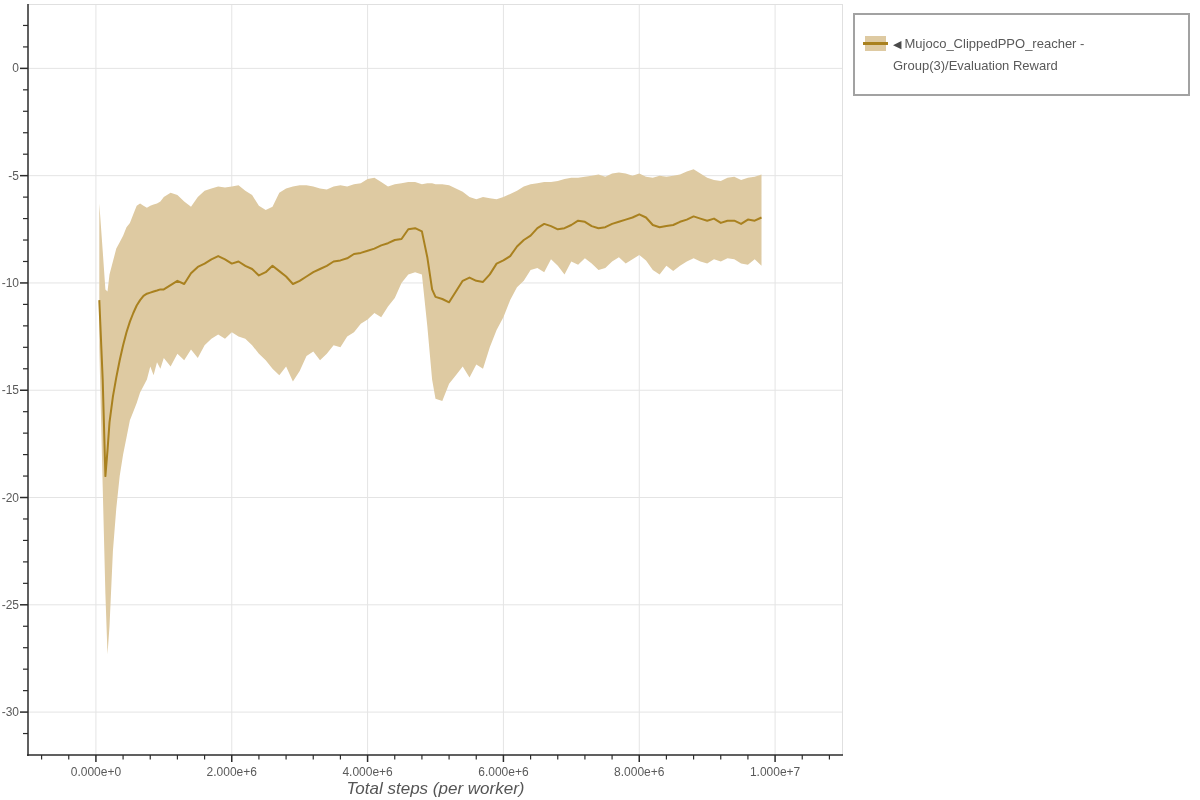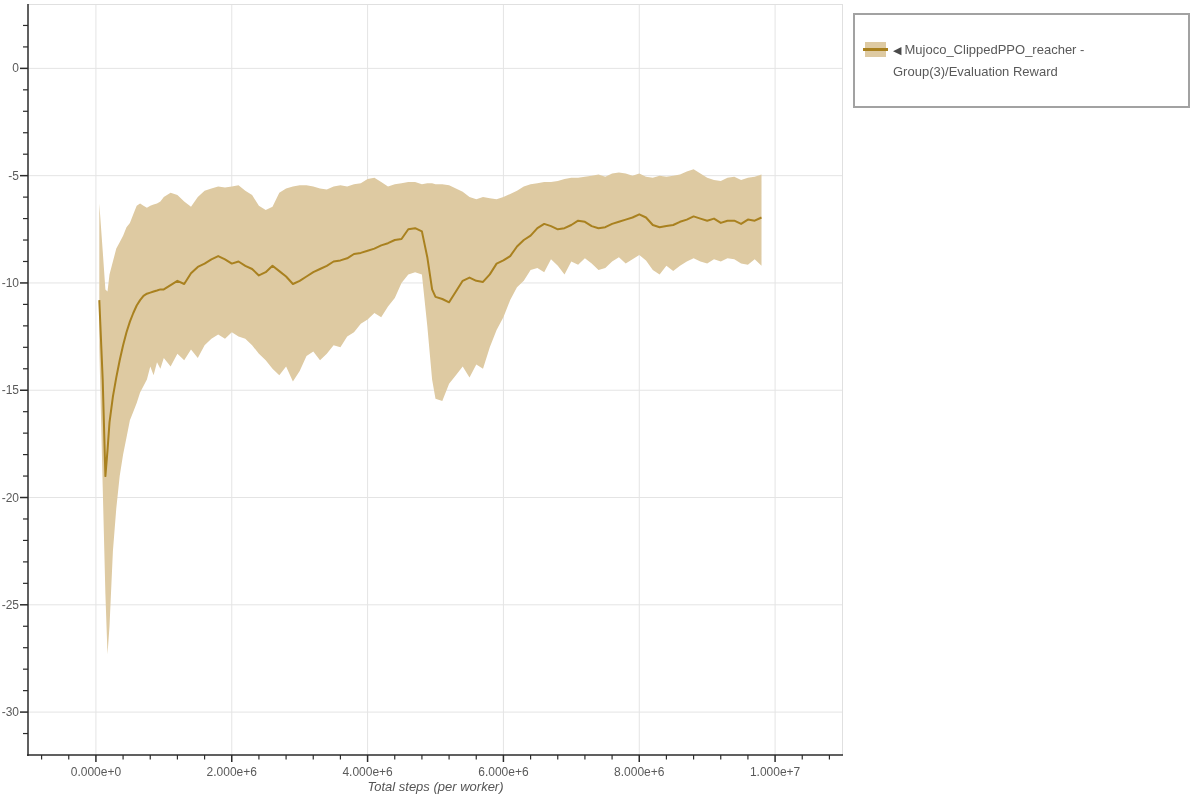--- a/index.html
+++ b/index.html
@@ -2,26 +2,26 @@
 <html><head>
 <meta charset="utf-8">
 <style>
   html,body{margin:0;padding:0;background:#ffffff;}
   body{width:1200px;height:800px;font-family:"Liberation Sans",sans-serif;}
   .stage{position:relative;width:1200px;height:800px;overflow:hidden;background:#fff;}
   svg#chart{position:absolute;left:0;top:0;}
   svg text{font-family:"Liberation Sans",sans-serif;font-size:12px;fill:#5a5a5a;}
   .x-title{
     position:absolute;left:28px;top:779px;width:815px;text-align:center;
-    font-style:italic;font-size:13px;color:#555;
+    font-style:italic;font-size:17px;color:#555;
   }
   .legend{
     position:absolute;left:853px;top:13px;width:313px;
     border:2px solid #a2a2a2;background:#fff;
-    padding:24px 10px;display:flex;gap:7px;align-items:flex-start;
+    padding:18px 10px;display:flex;gap:7px;align-items:flex-start;
     font-size:13px;color:#595959;line-height:21px;
   }
   .swatch{flex:0 0 auto;width:21px;height:15px;margin-top:3px;position:relative;}
   .swatch-line{position:absolute;left:-2px;right:-2px;top:6px;height:3px;}
   .legend-text{flex:1 1 auto;}
   .arrow{font-size:11px;margin-right:3px;color:#4a4a4a;}
 </style>
 </head>
 <body>
 

